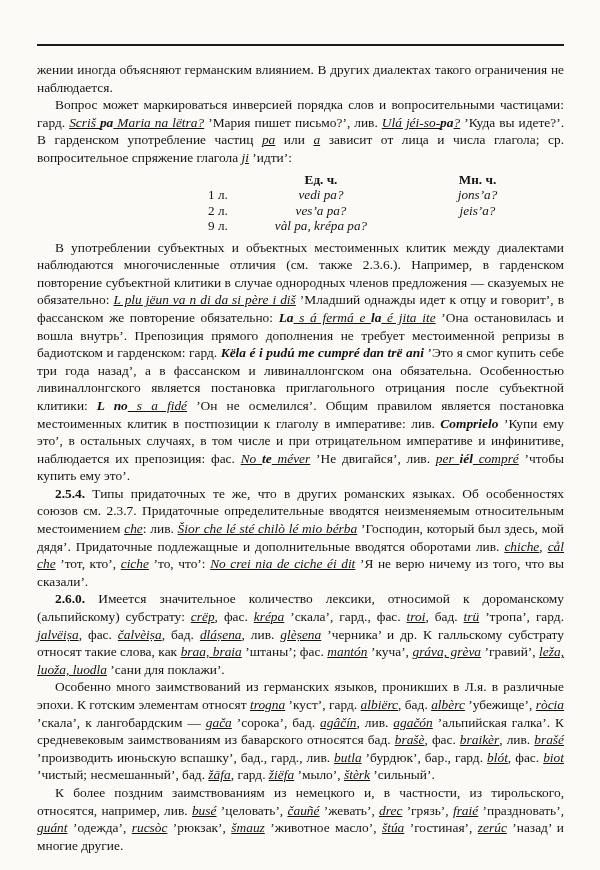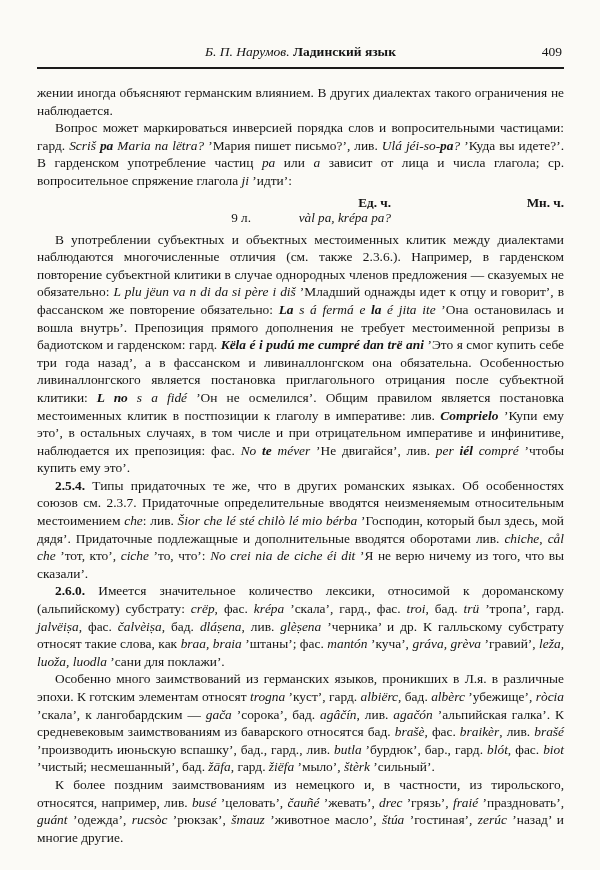--- a/index.html
+++ b/index.html
@@ -34,60 +34,64 @@
     border-top:2.5px solid #1b1b1b;
     margin:0 0 15px 0;
   }
   .body-text {
     font-size:13.4px;
     line-height:17.6px;
     text-align:justify;
   }
   .para { margin:0; }
   .para.indent { text-indent:18px; }
-  .st-i  { font-style:italic; }
+  .st-i  { font-style:italic;text-decoration:underline; }
   .st-b  { font-weight:bold;margin-top:12px; }
   .st-bi { font-style:italic; font-weight:bold; }
   .conj-table {
     margin:5px 0 5px 148px;
     font-size:13.2px;
     line-height:15.5px;
-    text-align:right;
+    text-align:center;
   }
   .t-row { display:grid; grid-template-columns:66px 140px auto; }
   .t-head .t-cell { font-weight:bold; }
   .t-person { font-style:normal; }
   .t-body .t-sg, .t-body .t-pl { font-style:italic; }
 </style>
 </head>
 <body>
 
 <div class="page">
 
-  <div class="running-head">
-    <span class="author">Б. П. Нарумов.</span>
-    <span> </span>
-    <span class="title">Ладинский язык</span>
-    <span class="pageno">409</span>
-  </div>
 
   <hr class="head-rule">
 
   <div class="body-text">
 
     <div>
         <p class="para"><span>жении иногда объясняют германским влиянием. В других диалектах такого ограничения не наблюдается.</span></p>
         <p class="para indent"><span>Вопрос может маркироваться инверсией порядка слов и вопросительными частицами: гард. </span><span class="st-i">Scriš </span><span class="st-bi">pa</span><span class="st-i"> Maria na lëtra?</span><span> ’Мария пишет письмо?’, лив. </span><span class="st-i">Ulá jéi-so-</span><span class="st-bi">pa</span><span class="st-i">?</span><span> ’Куда вы идете?’. В гарденском употребление частиц </span><span class="st-i">pa</span><span> или </span><span class="st-i">a</span><span> зависит от лица и числа глагола; ср. вопросительное спряжение глагола </span><span class="st-i">ji</span><span> ’идти’:</span></p>
       </div>
 
     <div class="conj-table">
       <div class="t-row t-head">
         <span class="t-cell t-person"></span>
         <span class="t-cell t-sg">Ед. ч.</span>
         <span class="t-cell t-pl">Мн. ч.</span>
+      </div>
+      <div class="t-row t-body">
+        <span class="t-cell t-person">1 л.</span>
+        <span class="t-cell t-sg">vedi pa?</span>
+        <span class="t-cell t-pl">jons’a?</span>
+      </div>
+      <div class="t-row t-body">
+        <span class="t-cell t-person">2 л.</span>
+        <span class="t-cell t-sg">ves’a pa?</span>
+        <span class="t-cell t-pl">jeis’a?</span>
       </div>
       <div class="t-row t-body">
         <span class="t-cell t-person">9 л.</span>
         <span class="t-cell t-sg">vàl pa, krépa pa?</span>
       </div>
     </div>
 
     <div>
         <p class="para indent"><span>В употреблении субъектных и объектных местоименных клитик между диалектами наблюдаются многочисленные отличия (см. также 2.3.6.). Например, в гарденском повторение субъектной клитики в случае однородных членов предложения — сказуемых не обязательно: </span><span class="st-i">L plu jëun va n di da si père i diš</span><span> ’Младший однажды идет к отцу и говорит’, в фассанском же повторение обязательно: </span><span class="st-bi">La</span><span class="st-i"> s á fermá e </span><span class="st-bi">la</span><span class="st-i"> é jita ite</span><span> ’Она остановилась и вошла внутрь’. Препозиция прямого дополнения не требует местоименной репризы в бадиотском и гарденском: гард. </span><span class="st-bi">Këla é i pudú me cumpré dan trë ani</span><span> ’Это я смог купить себе три года назад’, а в фассанском и ливиналлонгском она обязательна. Особенностью ливиналлонгского является постановка приглагольного отрицания после субъектной клитики: </span><span class="st-bi">L no</span><span class="st-i"> s a fidé</span><span> ’Он не осмелился’. Общим правилом является постановка местоименных клитик в постпозиции к глаголу в императиве: лив. </span><span class="st-bi">Comprielo</span><span> ’Купи ему это’, в остальных случаях, в том числе и при отрицательном императиве и инфинитиве, наблюдается их препозиция: фас. </span><span class="st-i">No </span><span class="st-bi">te</span><span class="st-i"> méver</span><span> ’Не двигайся’, лив. </span><span class="st-i">per </span><span class="st-bi">iél</span><span class="st-i"> compré</span><span> ’чтобы купить ему это’.</span></p>
         <p class="para indent"><span class="st-b">2.5.4.</span><span> Типы придаточных те же, что в других романских языках. Об особенностях союзов см. 2.3.7. Придаточные определительные вводятся неизменяемым относительным местоимением </span><span class="st-i">che</span><span>: лив. </span><span class="st-i">Šior che lé sté chilò lé mio bérba</span><span> ’Господин, который был здесь, мой дядя’. Придаточные подлежащные и дополнительные вводятся оборотами лив. </span><span class="st-i">chiche</span><span>, </span><span class="st-i">cål che</span><span> ’тот, кто’, </span><span class="st-i">ciche</span><span> ’то, что’: </span><span class="st-i">No crei nia de ciche éi dit</span><span> ’Я не верю ничему из того, что вы сказали’.</span></p>

